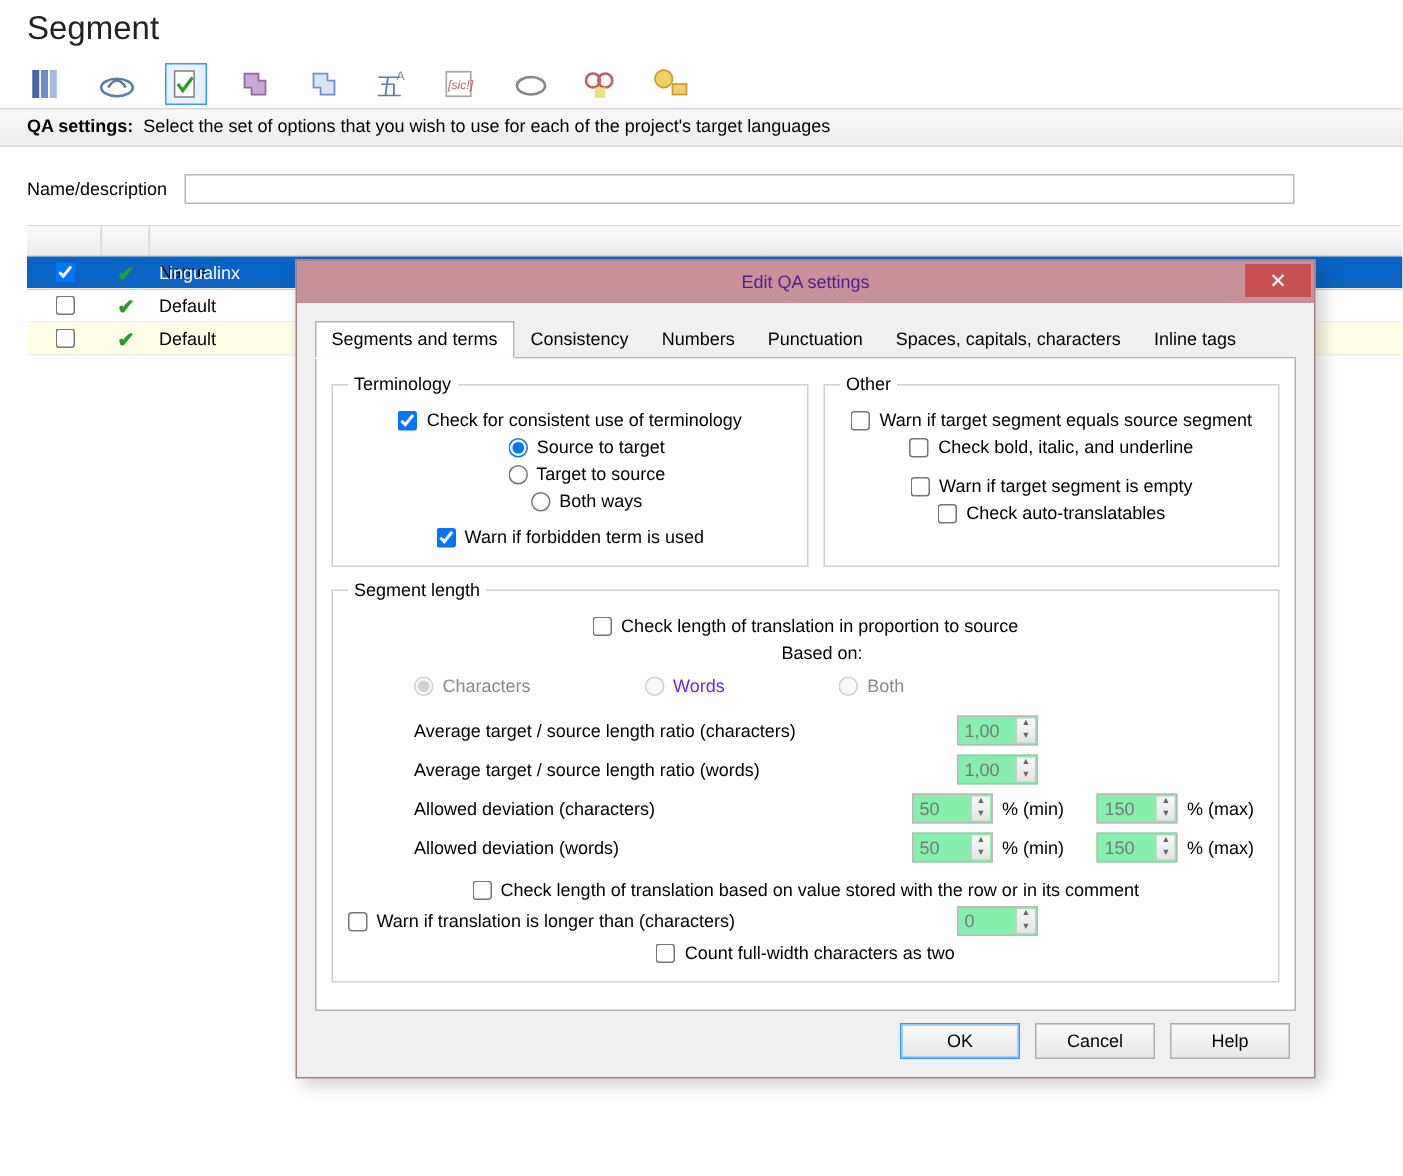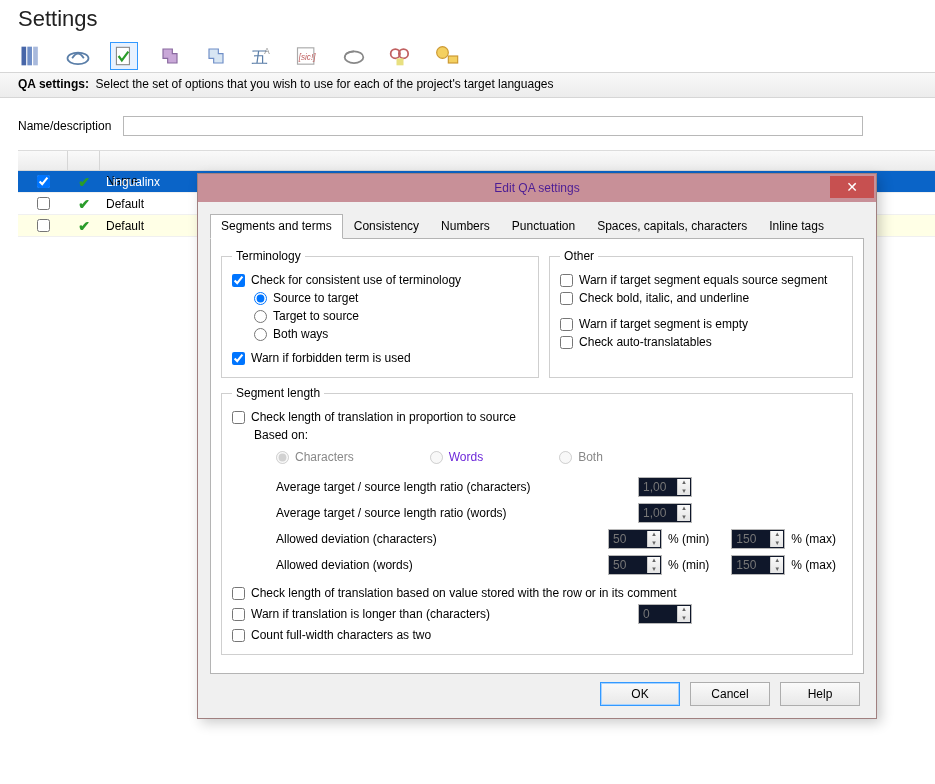--- a/index.html
+++ b/index.html
@@ -45,45 +45,45 @@
 
 .tabpage { background: #fff; border: 1px solid #b4b4b4; border-top: none; padding: 10px; }
 
 .two-col { display: flex; gap: 10px; }
 fieldset { border: 1px solid #cfcfcf; padding: 8px 10px 10px 10px; margin-bottom: 8px; font-size: 12px; }
 legend { padding: 0 4px; }
 .fld-term { flex: 1.05; }
 .fld-other { flex: 1; }
 .fld-seg { width: 100%; }
 
-.row { display: flex; align-items: center; gap: 6px; padding: 2px 0; }
+.row { display: flex; align-items: center; gap: 6px; padding: 2px 0; justify-content: center; }
 .row label { }
 .indent { padding-left: 22px; }
 .tri-radio { display: flex; gap: 76px; padding: 6px 0 10px 44px; }
 .tri-radio .ropt { display: flex; align-items: center; gap: 6px; }
 
 .metric-row { display: flex; align-items: center; padding: 3px 0 3px 44px; }
 .metric-row .mlabel { flex: 1; }
 .spin { width: 54px; height: 20px; border: 1px solid #b8b8b8; background: #fff; display: inline-flex; align-items: center; padding: 0 14px 0 4px; position: relative; font-size: 12px; }
-.spin.dis { background: #0f172a; color: #777; }
+.spin.dis { background: #86efac; color: #777; }
 .spin::after { content: ""; position: absolute; right: 1px; top: 1px; bottom: 1px; width: 12px; background: linear-gradient(#fafafa,#e4e4e4); border-left: 1px solid #ccc; }
 .spin::before { content: "▴\A▾"; white-space: pre; position: absolute; right: 2px; top: -1px; font-size: 7px; line-height: 9px; color: #666; z-index: 1; text-align: center; width: 10px; }
 .pct { margin: 0 6px; }
 .minmax { display: flex; align-items: center; }
 
 .dlg-buttons { display: flex; justify-content: flex-end; gap: 10px; padding: 8px 4px 0 0; }
 .btn { min-width: 80px; height: 24px; border: 1px solid #adadad; background: linear-gradient(#fafafa,#e8e8e8); font-size: 12px; cursor: pointer; }
 .btn.def { border: 1px solid #3399ff; box-shadow: inset 0 0 0 1px #a7d3ff; }
 
 input[type=checkbox], input[type=radio] { margin: 0; width: 13px; height: 13px; }
 </style>
 </head>
 <body>
 
-<div class="page-title">Settings</div>
+<div class="page-title">Segment</div>
 
 <div class="toolbar">
   <div class="tb-icon">
       <svg viewBox="0 0 24 24">
         <rect x="3" y="4" width="4" height="16" fill="#4766a8"></rect>
         <rect x="8" y="4" width="4" height="16" fill="#6f8ec7"></rect>
         <rect x="13" y="4" width="4" height="16" fill="#a8b9dc"></rect>
       </svg>
     </div>
   <div class="tb-icon">

